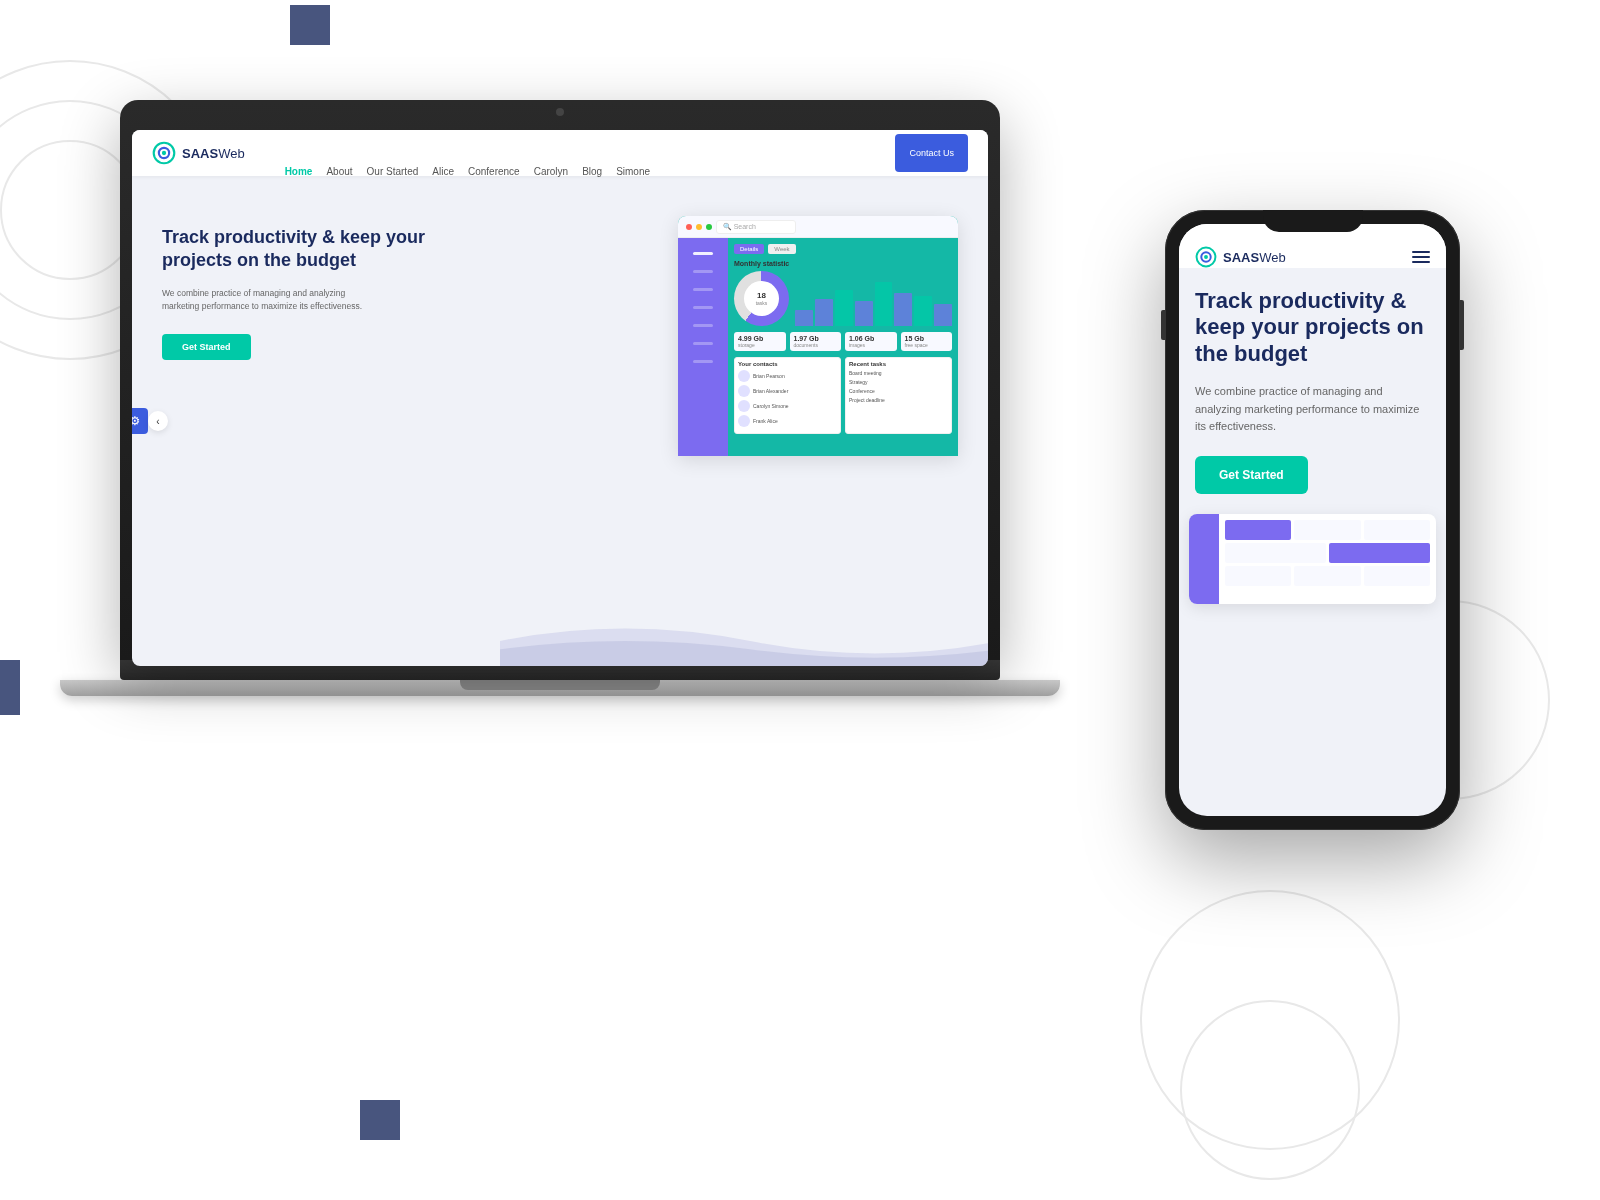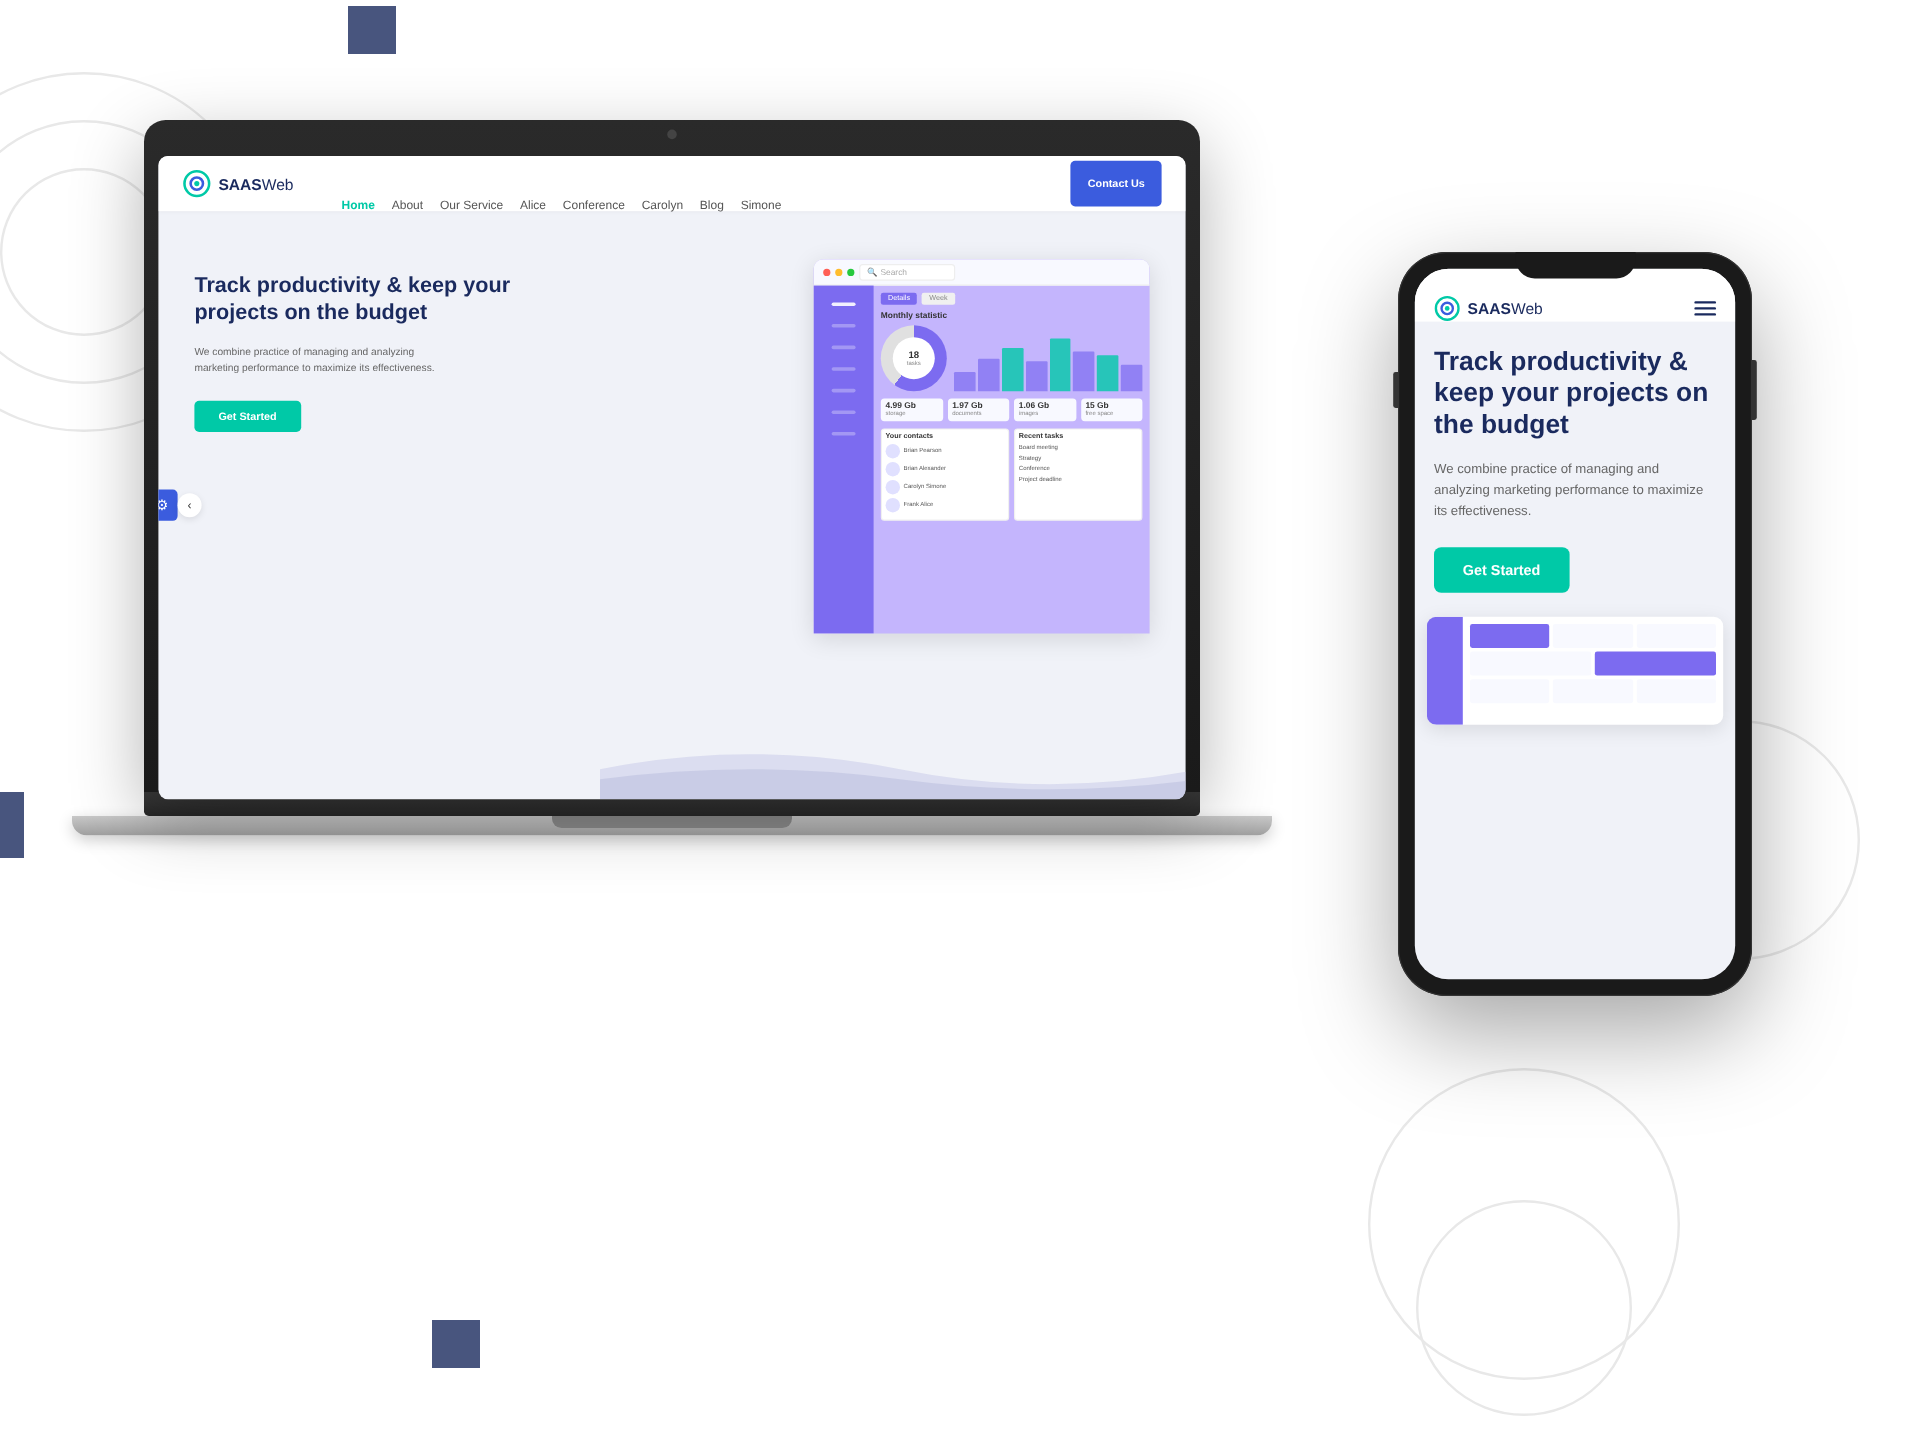--- a/index.html
+++ b/index.html
@@ -191,21 +191,21 @@
     .nav-link.active { color: #00c9a7; font-weight: 600; }
 
     .screen-nav-btn {
       margin-left: auto;
       background: #3b5cde;
       color: white;
       border: none;
       padding: 14px 14px;
       border-radius: 4px;
       font-size: 9px;
-      font-weight: 700;
+      font-weight: 400;
       cursor: pointer;
     }
 
     .screen-hero {
       display: flex;
       padding: 30px 30px 0 30px;
       gap: 20px;
       height: calc(100% - 46px);
       position: relative;
     }
@@ -242,26 +242,26 @@
       cursor: pointer;
     }
 
     .hero-right {
       flex: 1;
       position: relative;
     }
 
     
     .dashboard-mockup {
-      background: #c4b5fd;
+      background: #14b8a6;
       border-radius: 8px 8px 0 0;
       box-shadow: 0 4px 20px rgba(0,0,0,0.12);
       overflow: hidden;
       width: 280px;
-      height: 312px;
+      height: 240px;
       position: absolute;
       right: 0;
       top: 10px;
     }
 
     .dash-header {
       background: #f8f9ff;
       height: 22px;
       display: flex;
       align-items: center;
@@ -671,21 +671,21 @@
             <circle cx="14" cy="14" r="6" stroke="#3b5cde" stroke-width="2.5"></circle>
             <circle cx="14" cy="14" r="2.5" fill="#00c9a7"></circle>
           </svg>
           <span>
             <span class="bold">SAAS</span><span class="thin">Web</span>
           </span>
         </div>
         <div class="screen-nav-links">
           <span class="nav-link active">Home</span>
           <span class="nav-link">About</span>
-          <span class="nav-link">Our Service</span>
+          <span class="nav-link">Our Started</span>
           <span class="nav-link">Alice</span>
           <span class="nav-link">Conference</span>
           <span class="nav-link">Carolyn</span>
           <span class="nav-link">Blog</span>
           <span class="nav-link">Simone</span>
         </div>
         <button class="screen-nav-btn">Contact Us</button>
       </nav>
 
       <div class="screen-hero">

